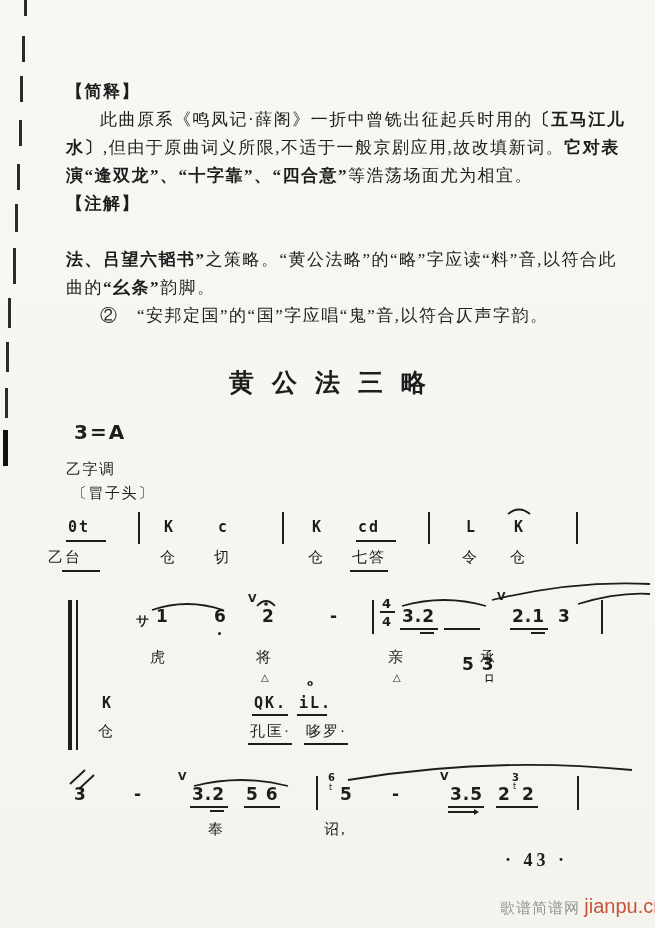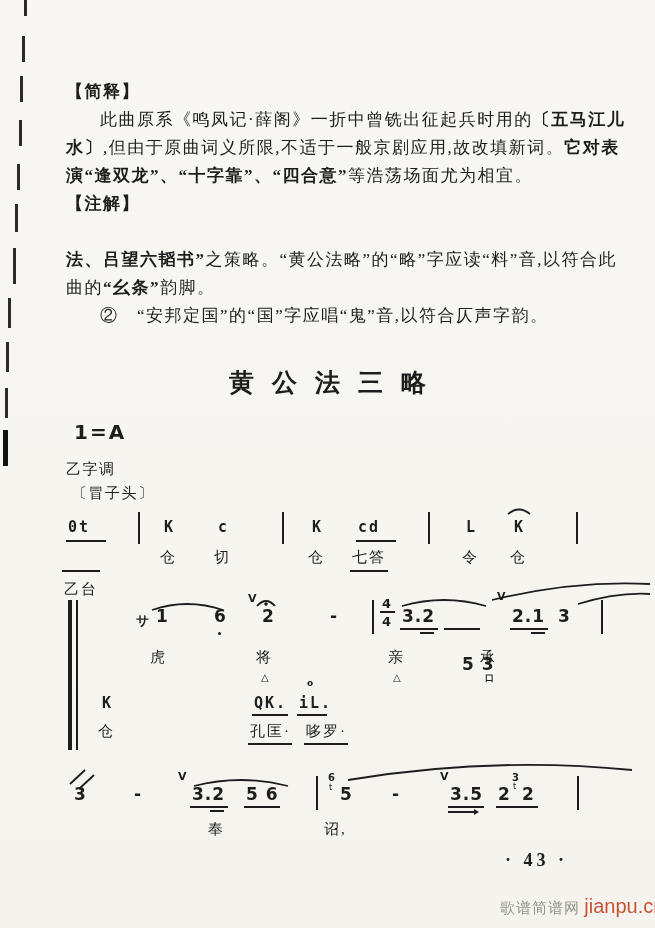--- a/index.html
+++ b/index.html
@@ -55,27 +55,27 @@
   <div class="t" style="left:100px;top:110px;"><span>此曲原系《鸣凤记·薛阁》一折中曾铣出征起兵时用的</span><span class="b">〔五马江儿</span></div>
   <div class="t" style="left:66px;top:138px;"><span class="b">水〕</span><span>,但由于原曲词义所限,不适于一般京剧应用,故改填新词。</span><span class="b">它对表</span></div>
   <div class="t" style="left:66px;top:166px;"><span class="b">演“逢双龙”、“十字靠”、“四合意”</span><span>等浩荡场面尤为相宜。</span></div>
 
   <div class="t hdr" style="left:66px;top:194px;">【注解】</div>
   <div class="t" style="left:66px;top:250px;"><span class="b">法、吕望六韬书”</span><span>之策略。“黄公法略”的“略”字应读“料”音,以符合此</span></div>
   <div class="t" style="left:66px;top:278px;"><span>曲的</span><span class="b">“幺条”</span><span>韵脚。</span></div>
   <div class="t" style="left:100px;top:306px;"><span>②　“安邦定国”的“国”字应唱“鬼”音,以符合仄声字韵。</span></div>
 
   <div class="title" style="top:366px;">黄公法三略</div>
-  <div class="t" style="left:74px;top:420px;font-size:20px;font-weight:bold;font-family:'DejaVu Sans',sans-serif;letter-spacing:2px;">1=A</div>
+  <div class="t" style="left:74px;top:420px;font-size:20px;font-weight:bold;font-family:'DejaVu Sans',sans-serif;letter-spacing:2px;">3=A</div>
   <div class="t" style="left:66px;top:460px;font-size:15px;">乙字调</div>
   <div class="t" style="left:66px;top:484px;font-size:15px;margin-left:6px;">〔冒子头〕</div>
 
   <span class="lt" style="left:68px;top:518px;">0t</span>
   <div class="ul" style="left:66px;top:540px;width:40px;"></div>
-  <span class="ly" style="left:64px;top:548px;margin-top:32px;">乙台</span>
+  <span class="ly" style="left:48px;top:548px;">乙台</span>
   <div class="ul" style="left:62px;top:570px;width:38px;"></div>
   <div class="bar" style="left:138px;top:512px;height:32px;"></div>
   <span class="lt" style="left:164px;top:518px;">K</span>
   <span class="ly" style="left:160px;top:548px;">仓</span>
   <span class="lt" style="left:218px;top:518px;">c</span>
   <span class="ly" style="left:214px;top:548px;">切</span>
   <div class="bar" style="left:282px;top:512px;height:32px;"></div>
   <span class="lt" style="left:312px;top:518px;">K</span>
   <span class="ly" style="left:308px;top:548px;">仓</span>
   <span class="lt" style="left:358px;top:518px;">cd</span>

